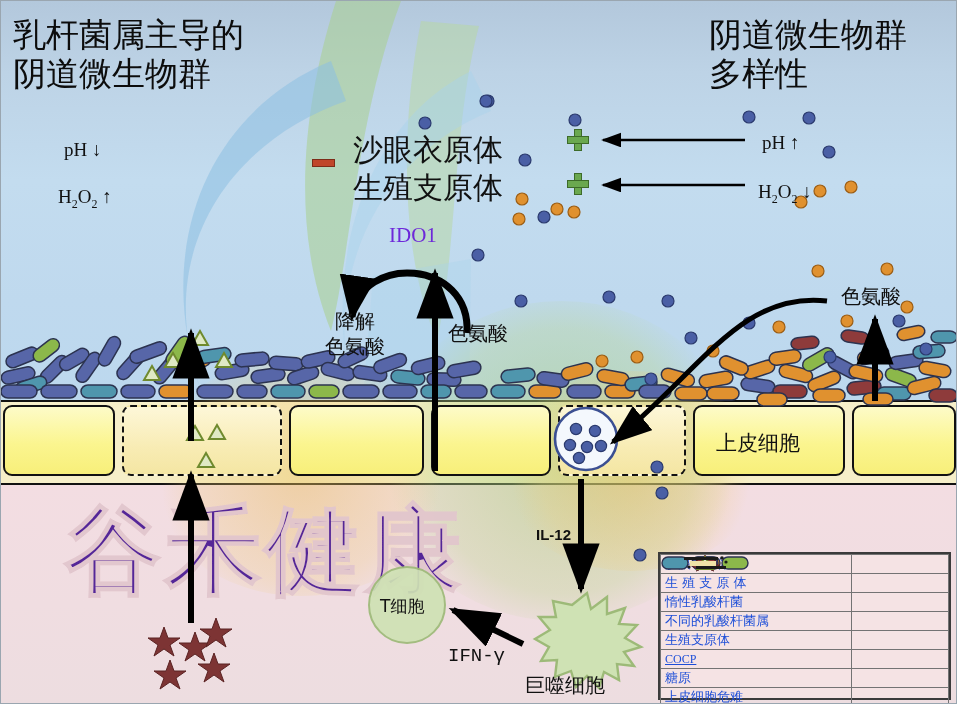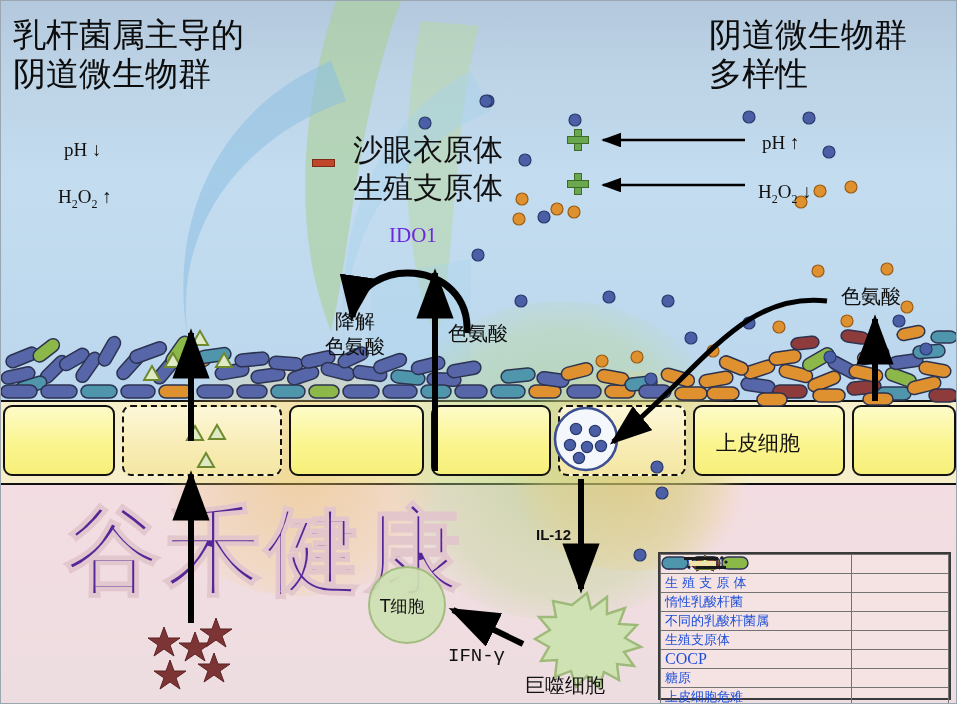--- a/index.html
+++ b/index.html
@@ -108,21 +108,21 @@
   .legend{
     position:absolute;left:657px;top:551px;width:293px;height:148px;
     background:#f5e3e4;border:2px solid #3b3b3b;box-sizing:border-box;
   }
   .legend table{border-collapse:collapse;width:100%;height:100%;table-layout:fixed;}
   .legend td{
     border:1px solid #737373;font-size:13px;color:#1d4ed8;
     font-family:"DejaVu Sans",sans-serif;padding:0 4px;height:18px;
   }
   .legend td.sym{width:96px;text-align:center;padding:0;}
-  .legend td.mono{font-family:"Liberation Serif","DejaVu Serif",serif;font-size:16px;}
+  .legend td.mono{font-family:"Liberation Serif","DejaVu Serif",serif;font-size:12px;text-decoration:underline;}
 
   svg{position:absolute;left:0;top:0;overflow:visible;}
 </style>
 </head>
 <body>
 
 <div id="stage">
 
   <div class="bg-lumen"></div>
   <div class="bg-sub"></div>

